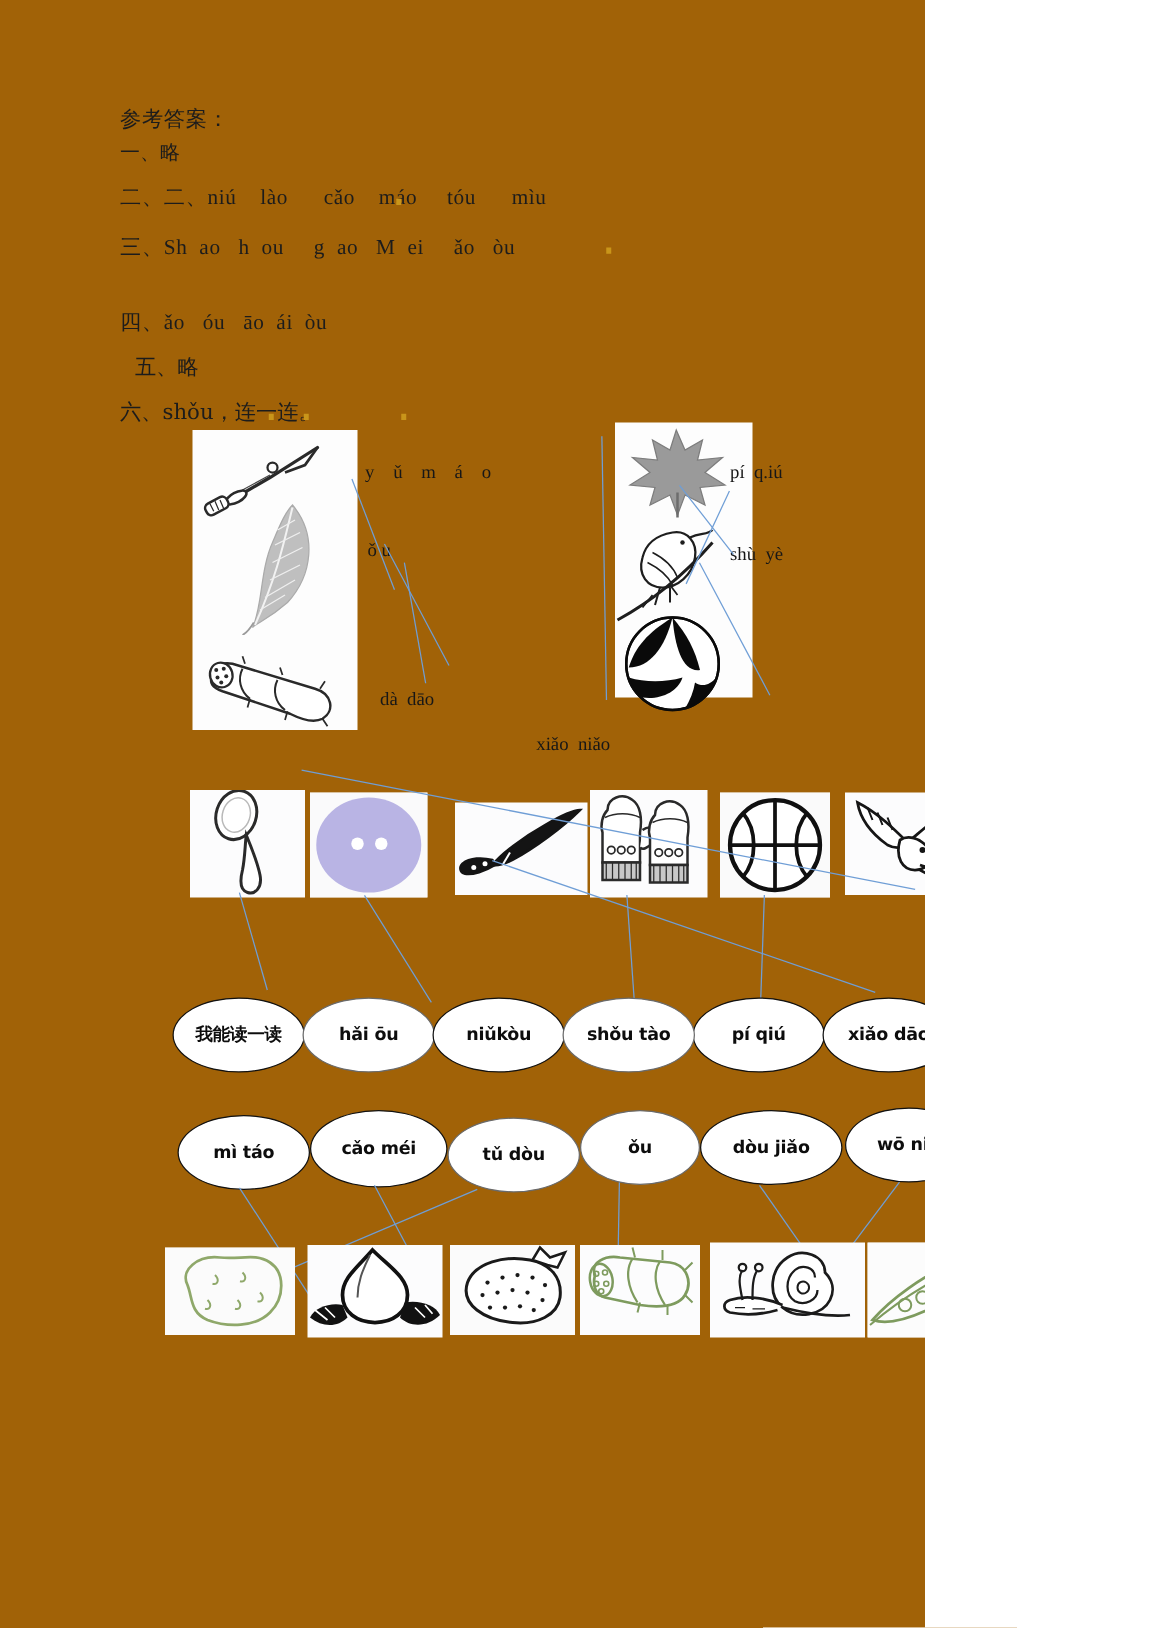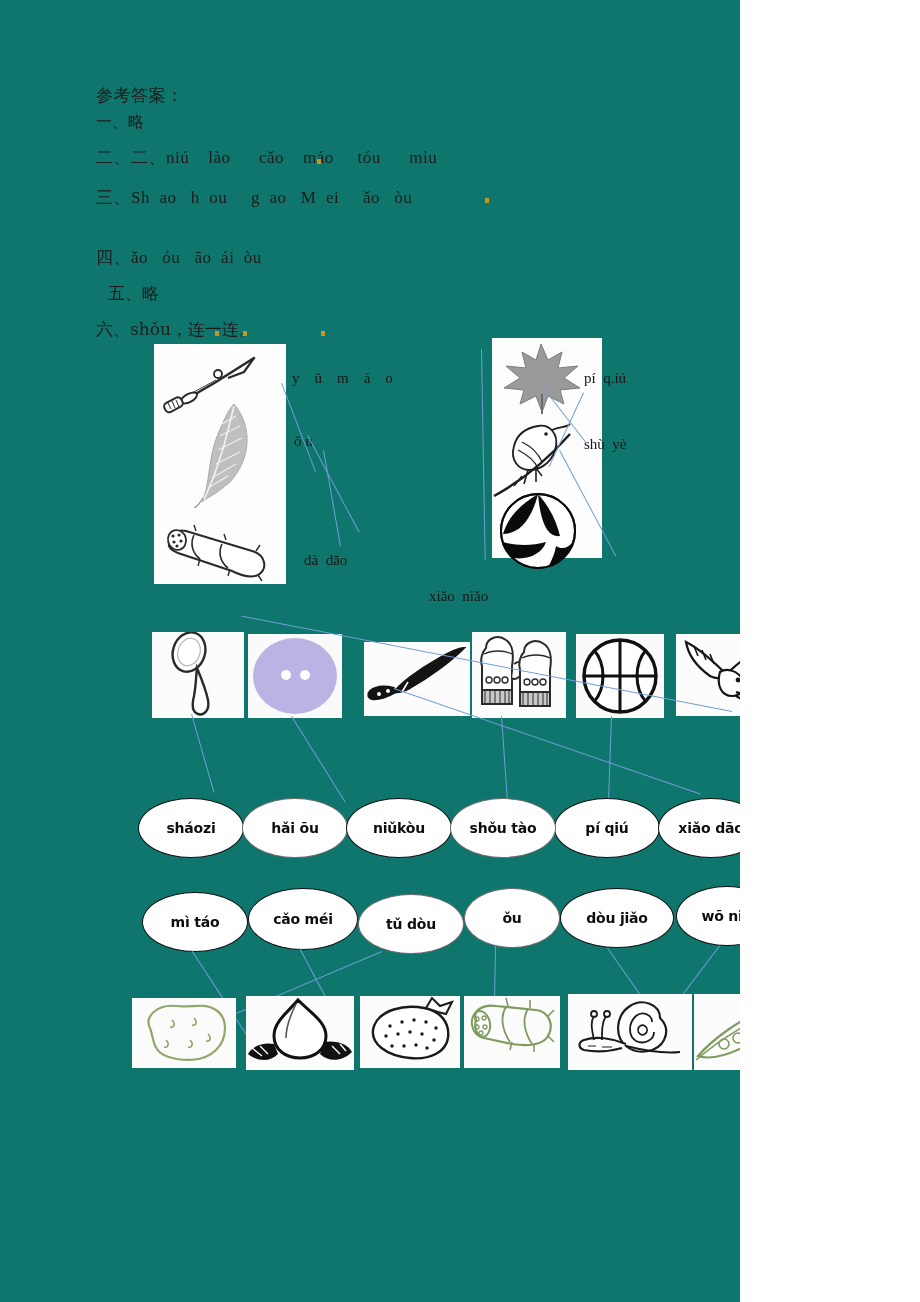--- a/index.html
+++ b/index.html
@@ -9,21 +9,21 @@
     background: #ffffff;
   }
   body {
     font-family: "Liberation Serif", "DejaVu Serif", serif;
     color: #1a1a1a;
   }
   #page {
     position: relative;
     width: 740px;
     height: 1302px;
-    background: #0f766e;
+    background: #a16207;
     overflow: hidden;
   }
 
   
   .ans-line {
     position: absolute;
     white-space: pre;
     font-family: "Liberation Serif", "DejaVu Serif", serif;
     color: #1c1c1c;
   }
@@ -281,21 +281,21 @@
       </svg>
     </div>
 
     <div class="linkline" style="left:96px; top:84px; width:81px; transform:rotate(74deg);"></div>
     <div class="linkline" style="left:196px; top:86px; width:101px; transform:rotate(58deg);"></div>
     <div class="linkline" style="left:298px; top:58px; width:324px; transform:rotate(19deg);"></div>
     <div class="linkline" style="left:406px; top:86px; width:85px; transform:rotate(86deg);"></div>
     <div class="linkline" style="left:516px; top:86px; width:86px; transform:rotate(92deg);"></div>
     <div class="linkline" style="left:636px; top:82px; width:500px; transform:rotate(191deg);"></div>
 
-    <div class="oval" style="left:42px;  top:168px; width:104px; height:58px;">sháozi</div>
+    <div class="oval" style="left:42px;  top:168px; width:104px; height:58px;">我能读一读</div>
     <div class="oval gray" style="left:146px; top:168px; width:104px; height:58px;">hǎi ōu</div>
     <div class="oval" style="left:250px; top:168px; width:104px; height:58px;">niǔkòu</div>
     <div class="oval" style="left:458px; top:168px; width:104px; height:58px;">pí qiú</div>
     <div class="oval gray" style="left:354px; top:168px; width:104px; height:58px;">shǒu tào</div>
     <div class="oval" style="left:46px;  top:262px; width:104px; height:58px;">mì táo</div>
 
     <div class="oval" style="left:562px; top:168px; width:104px; height:58px;">xiǎo dāo</div>
     <div class="oval" style="left:152px; top:258px; width:108px; height:60px;">cǎo méi</div>
     <div class="oval gray" style="left:262px; top:264px; width:104px; height:58px;">tǔ dòu</div>
     <div class="oval gray" style="left:368px; top:258px; width:94px;  height:58px;">ǒu</div>

